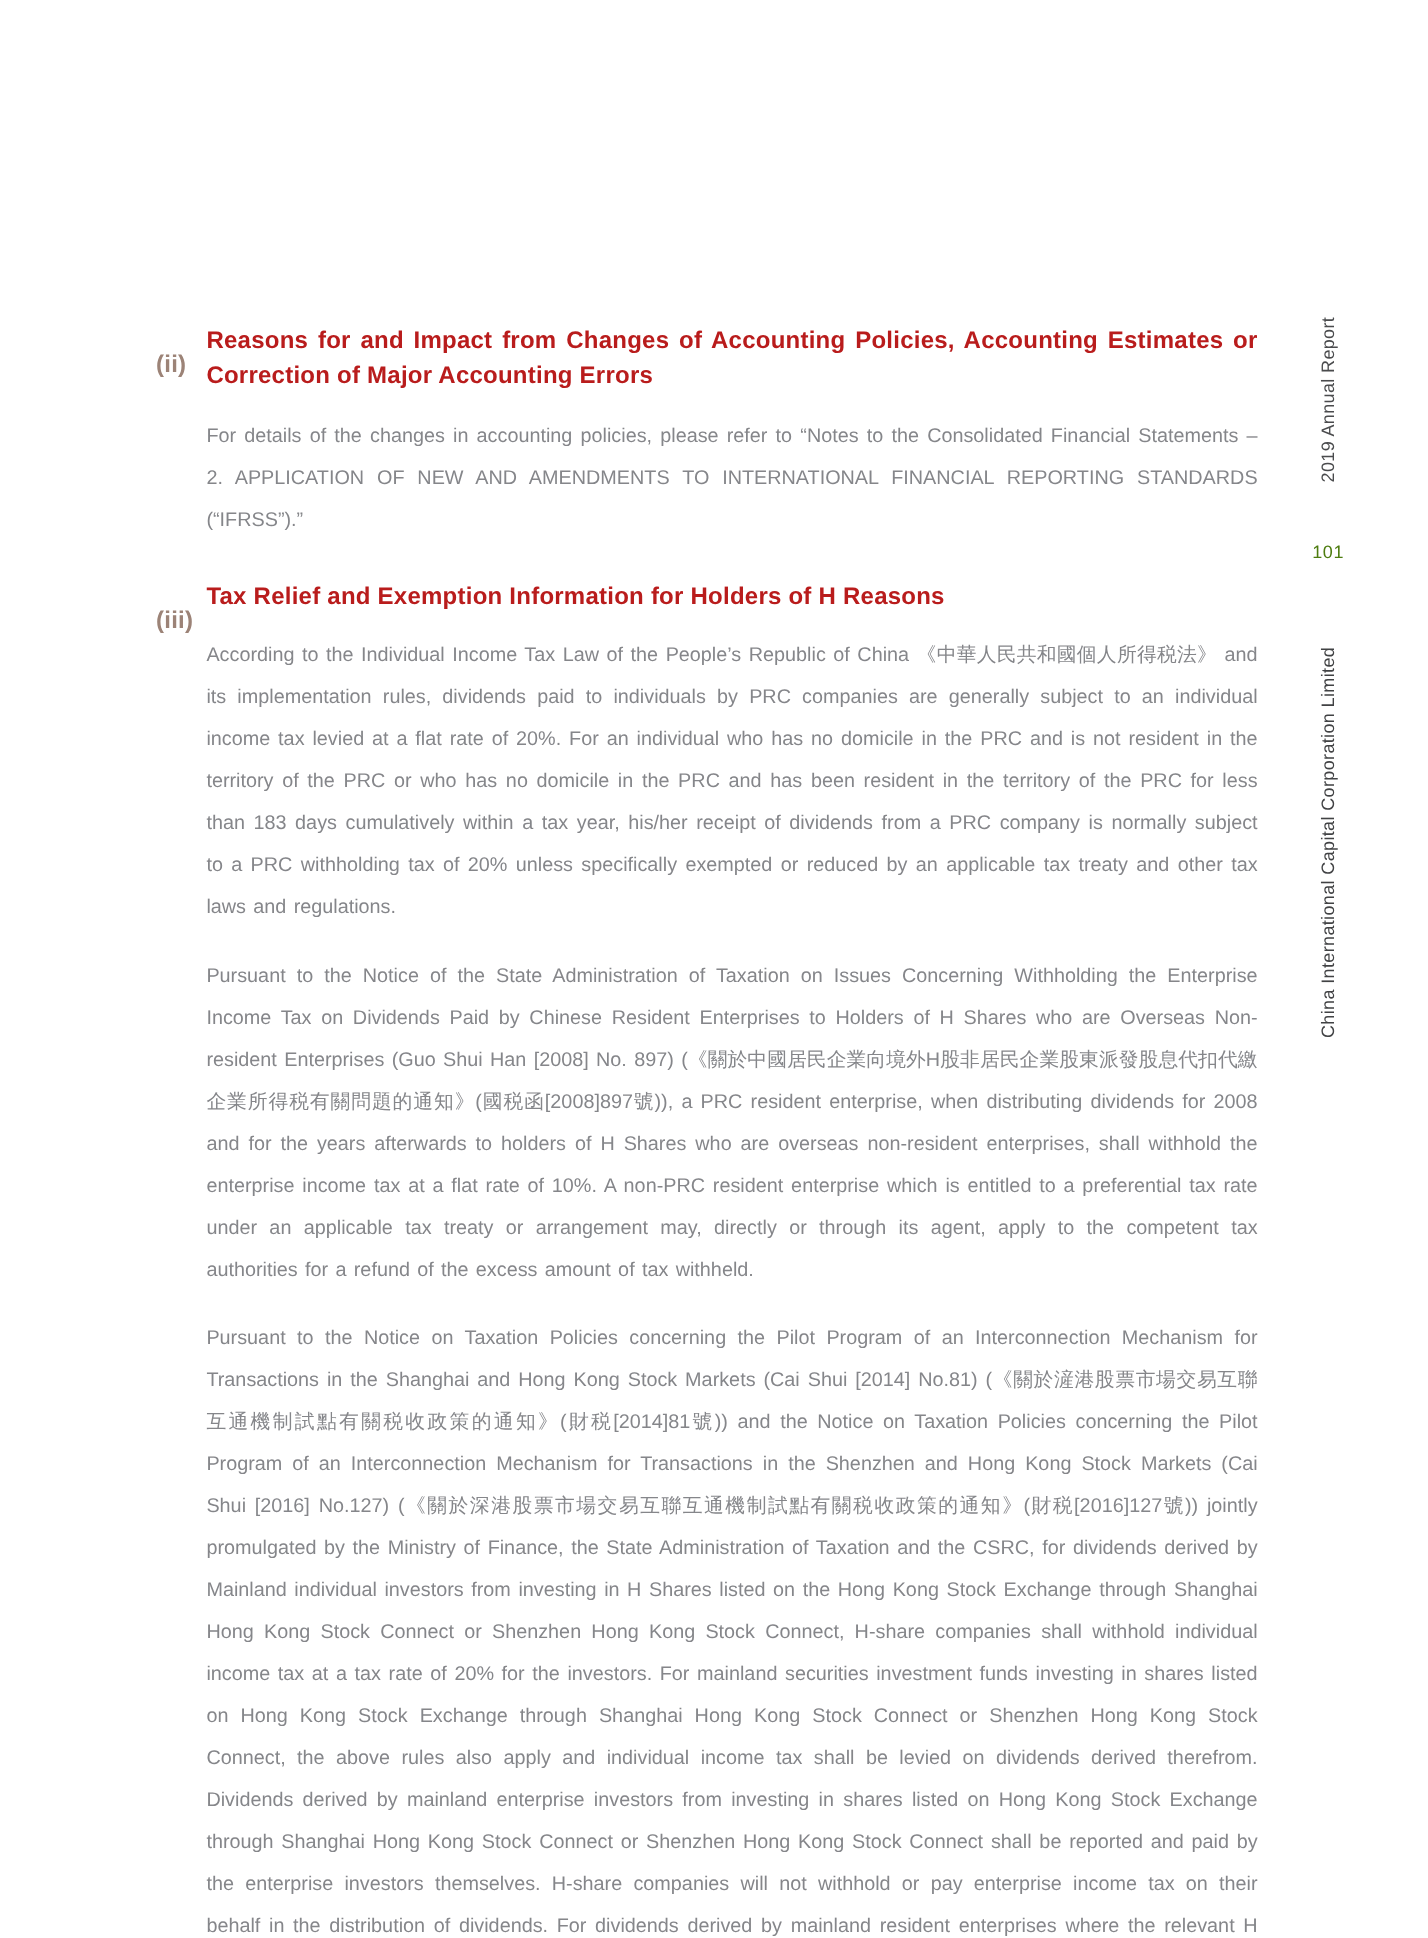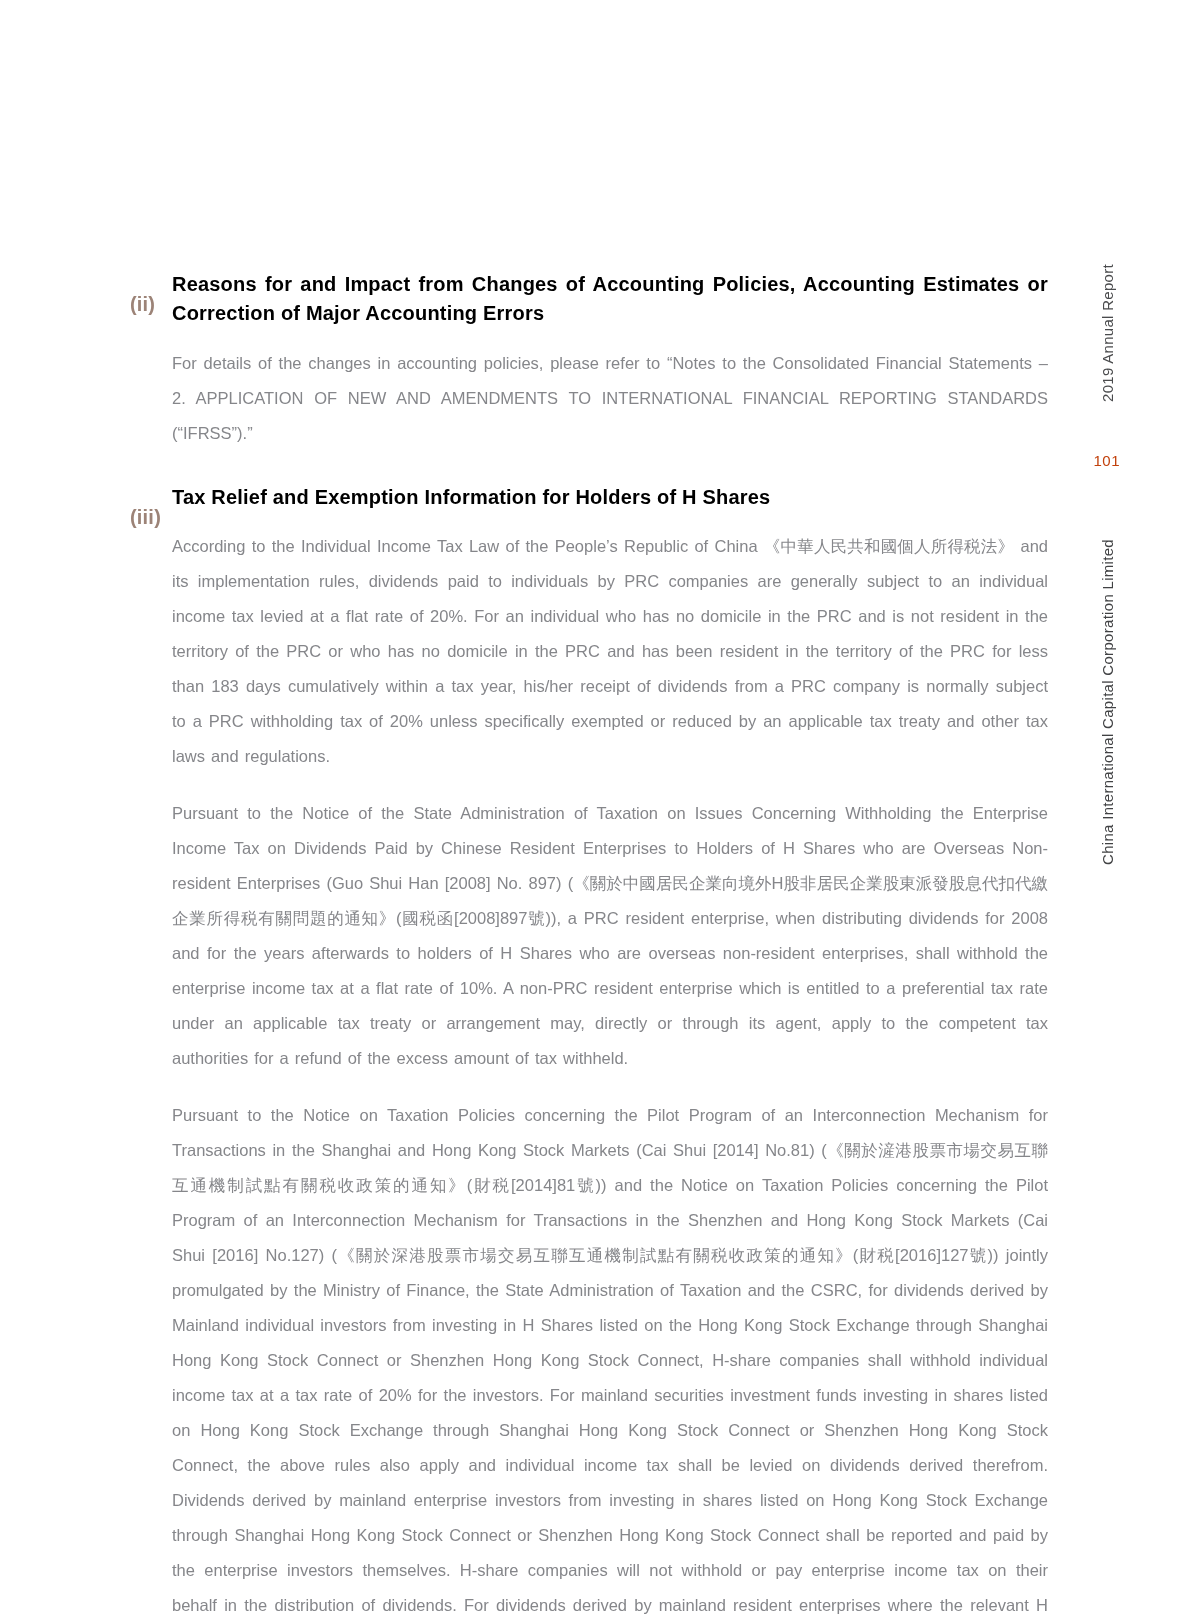--- a/index.html
+++ b/index.html
@@ -37,21 +37,21 @@
   }
   .section-body {
     flex: 1 1 auto;
     min-width: 0;
   }
   h2.section-title {
     margin: 0 0 17px 0;
     font-weight: bold;
     font-size: 20px;
     line-height: 29px;
-    color: #000000;
+    color: #b91c1c;
     text-align: justify;
     letter-spacing: 0.2px;
   }
   .section-body p {
     margin: 0 0 22px 0;
     font-size: 16.5px;
     line-height: 35px;
     color: #85868a;
     text-align: justify;
     word-spacing: 1.5px;
@@ -81,21 +81,21 @@
     right: 74px;
     top: 535px;
     height: 330px;
     color: #414244;
   }
   .page-number {
     position: absolute;
     right: 70px;
     top: 452px;
     font-size: 15px;
-    color: #c2410c;
+    color: #4d7c0f;
     letter-spacing: 0.5px;
   }
 </style>
 </head>
 <body>
 
 <div class="page">
 
   <div class="content">
 
@@ -103,21 +103,21 @@
       <div class="section-label">(ii)</div>
       <div class="section-body">
         <h2 class="section-title">Reasons for and Impact from Changes of Accounting Policies, Accounting Estimates or Correction of Major Accounting Errors</h2>
         <p>For details of the changes in accounting policies, please refer to “Notes to the Consolidated Financial Statements – 2. APPLICATION OF NEW AND AMENDMENTS TO INTERNATIONAL FINANCIAL REPORTING STANDARDS (“IFRSS”).”</p>
       </div>
     </div>
 
     <div class="section">
       <div class="section-label">(iii)</div>
       <div class="section-body">
-        <h2 class="section-title">Tax Relief and Exemption Information for Holders of H Shares</h2>
+        <h2 class="section-title">Tax Relief and Exemption Information for Holders of H Reasons</h2>
         <p>According to the Individual Income Tax Law of the People’s Republic of China 《中華人民共和國個人所得税法》 and its implementation rules, dividends paid to individuals by PRC companies are generally subject to an individual income tax levied at a flat rate of 20%. For an individual who has no domicile in the PRC and is not resident in the territory of the PRC or who has no domicile in the PRC and has been resident in the territory of the PRC for less than 183 days cumulatively within a tax year, his/her receipt of dividends from a PRC company is normally subject to a PRC withholding tax of 20% unless specifically exempted or reduced by an applicable tax treaty and other tax laws and regulations.</p>
         <p>Pursuant to the Notice of the State Administration of Taxation on Issues Concerning Withholding the Enterprise Income Tax on Dividends Paid by Chinese Resident Enterprises to Holders of H Shares who are Overseas Non-resident Enterprises (Guo Shui Han [2008] No. 897) (《關於中國居民企業向境外H股非居民企業股東派發股息代扣代繳企業所得税有關問題的通知》(國税函[2008]897號)), a PRC resident enterprise, when distributing dividends for 2008 and for the years afterwards to holders of H Shares who are overseas non-resident enterprises, shall withhold the enterprise income tax at a flat rate of 10%. A non-PRC resident enterprise which is entitled to a preferential tax rate under an applicable tax treaty or arrangement may, directly or through its agent, apply to the competent tax authorities for a refund of the excess amount of tax withheld.</p>
         <p>Pursuant to the Notice on Taxation Policies concerning the Pilot Program of an Interconnection Mechanism for Transactions in the Shanghai and Hong Kong Stock Markets (Cai Shui [2014] No.81) (《關於滻港股票市場交易互聯互通機制試點有關税收政策的通知》(財税[2014]81號)) and the Notice on Taxation Policies concerning the Pilot Program of an Interconnection Mechanism for Transactions in the Shenzhen and Hong Kong Stock Markets (Cai Shui [2016] No.127) (《關於深港股票市場交易互聯互通機制試點有關税收政策的通知》(財税[2016]127號)) jointly promulgated by the Ministry of Finance, the State Administration of Taxation and the CSRC, for dividends derived by Mainland individual investors from investing in H Shares listed on the Hong Kong Stock Exchange through Shanghai Hong Kong Stock Connect or Shenzhen Hong Kong Stock Connect, H-share companies shall withhold individual income tax at a tax rate of 20% for the investors. For mainland securities investment funds investing in shares listed on Hong Kong Stock Exchange through Shanghai Hong Kong Stock Connect or Shenzhen Hong Kong Stock Connect, the above rules also apply and individual income tax shall be levied on dividends derived therefrom. Dividends derived by mainland enterprise investors from investing in shares listed on Hong Kong Stock Exchange through Shanghai Hong Kong Stock Connect or Shenzhen Hong Kong Stock Connect shall be reported and paid by the enterprise investors themselves. H-share companies will not withhold or pay enterprise income tax on their behalf in the distribution of dividends. For dividends derived by mainland resident enterprises where the relevant H shares have been continuously held for more than 12 months, the enterprise income tax thereon may be exempt according to the tax law.</p>
       </div>
     </div>
 
   </div>
 
   <div class="sidebar-vtext report-title">2019 Annual Report</div>
 

